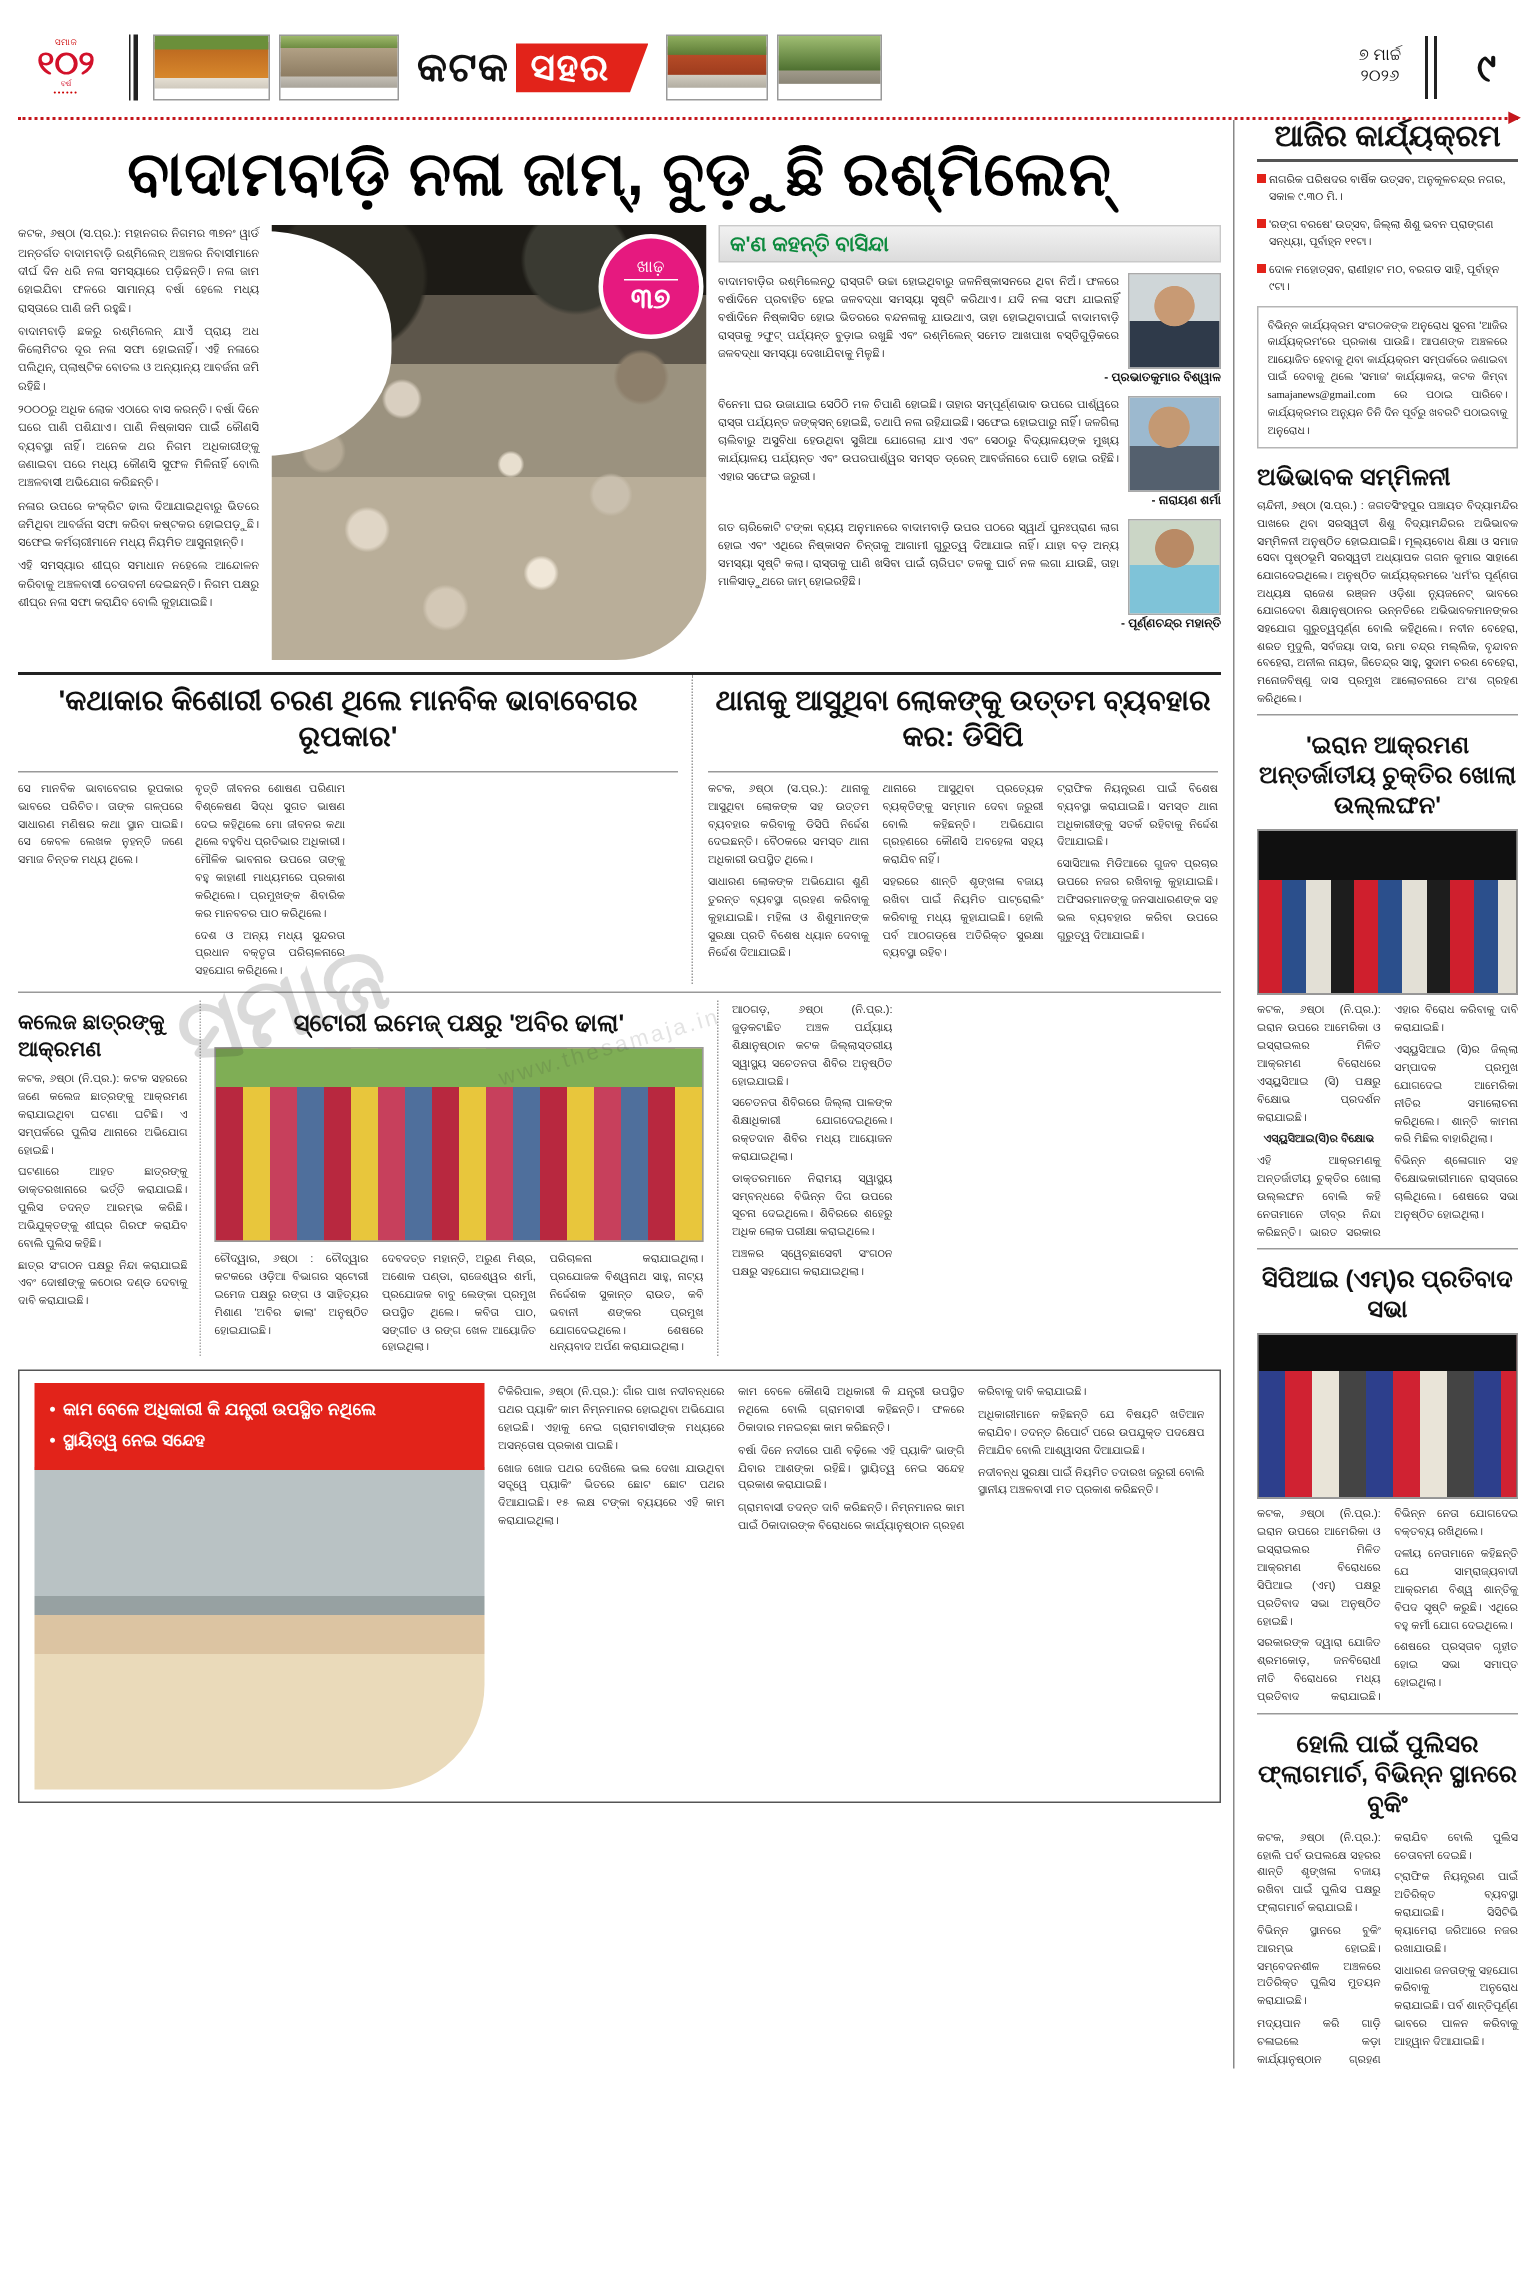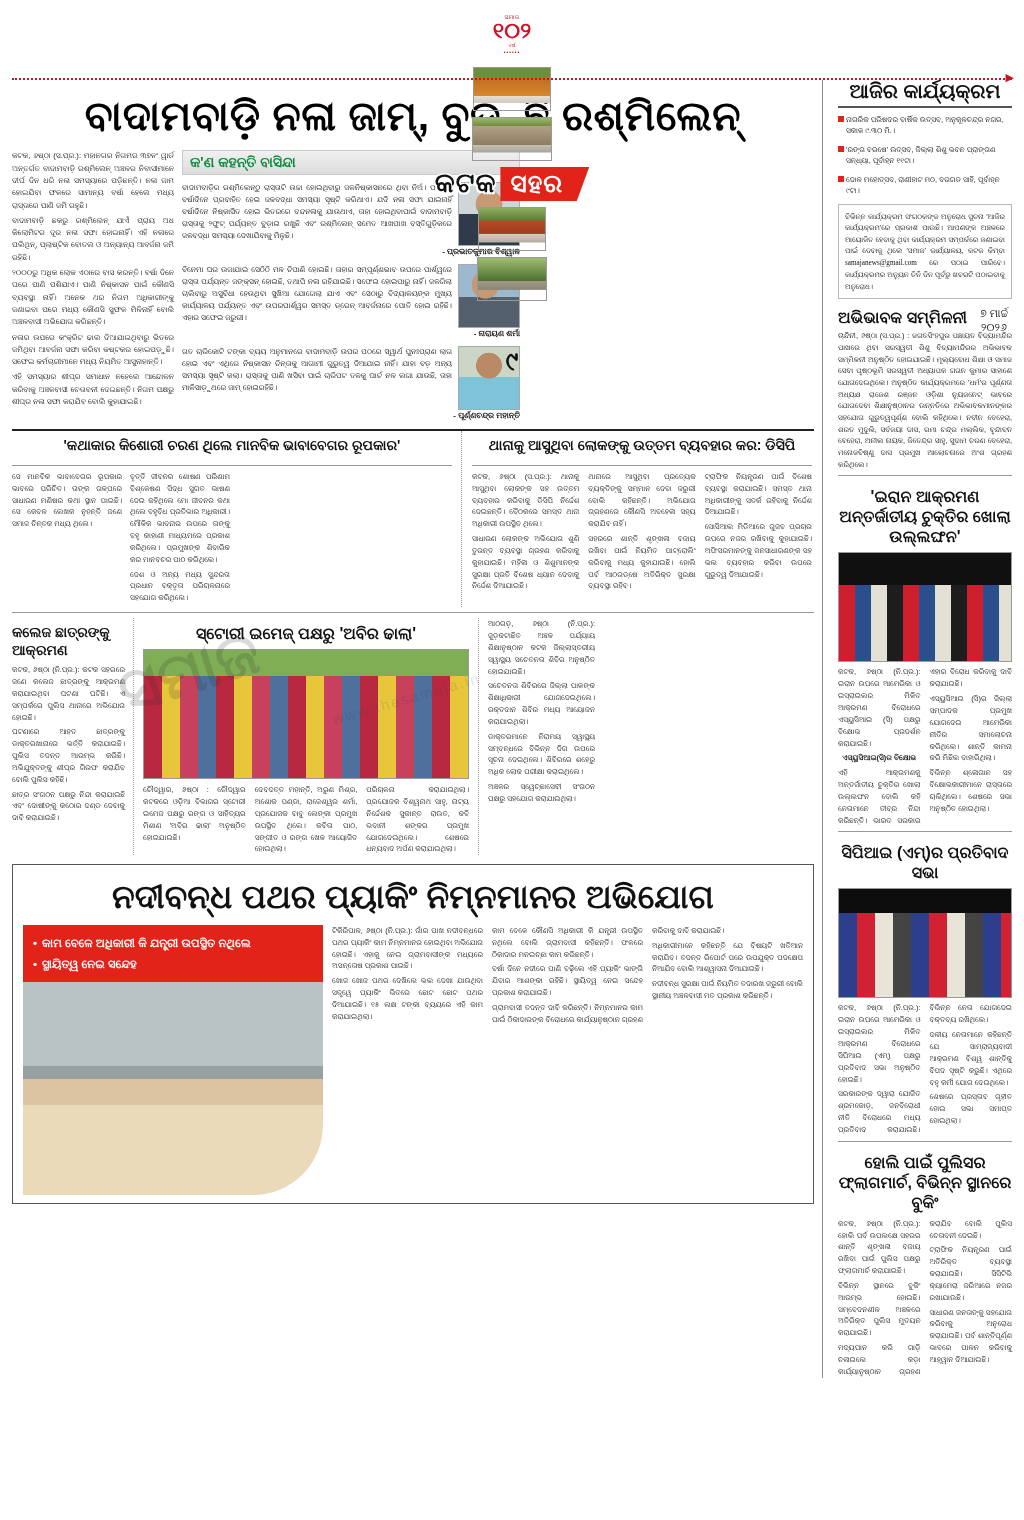--- a/index.html
+++ b/index.html
@@ -7,21 +7,21 @@
   body {
     font-family: "Liberation Sans", sans-serif;
     background:#ffffff;
     color:#111;
     position:relative;
     overflow:hidden;
   }
   .page { width:1024px; height:1520px; position:relative; padding:14px 12px 8px 12px; }
 
   
-  .masthead { display:flex; align-items:center; height:62px; gap:6px; position:relative;flex-direction:column; }
+  .masthead { display:flex; align-items:center; height:62px; gap:6px; position:relative; }
   .mh-logo { width:64px; height:50px; display:flex; flex-direction:column; align-items:center; justify-content:center; }
   .mh-logo .l-top { font-size:6px; color:#c00; letter-spacing:.4px; }
   .mh-logo .l-num { font-size:22px; font-weight:bold; color:#d2112a; line-height:.95; }
   .mh-logo .l-sub { font-size:5px; color:#d2112a; }
   .mh-logo .l-dots { font-size:5px; color:#c00; letter-spacing:1px; }
   .mh-rule { width:6px; height:44px; border-left:1.5px solid #222; border-right:3px solid #222; margin:0 4px; }
   .mh-photo { height:44px; border:1px solid #999; flex:0 0 auto; background-size:cover; background-position:center; }
   .p1 { width:78px; background:
       linear-gradient(#6b8f3a,#6b8f3a) 0 0/100% 22% no-repeat,
       linear-gradient(#b8641e,#d8882c) 0 22%/100% 58% no-repeat,
@@ -108,21 +108,21 @@
   .sq { width:6px; height:6px; background:#e2231a; flex:0 0 auto; margin-top:2px;}
   .side-note { border:1px solid #b5b5b5; padding:6px; font-size:7.2px; line-height:1.6;
                text-align:justify; margin-top:4px;}
   .side-note .mail { font-family:"Liberation Serif", serif; }
   .side-sub { font-size:16px; font-weight:bold; text-align:left; margin:10px 0 3px 0; }
   .side-body { font-size:7.3px; line-height:1.6; text-align:justify; }
 
   
   .hr-thick { border-top:2.5px solid #222; margin:8px 0 0 0;}
   .hr-thin { border-top:1px solid #999; margin:5px 0;}
-  .sect-head { font-size:14px; font-weight:bold; text-align:center; line-height:1.25; padding:6px 0 5px 0;}
+  .sect-head { font-size:19px; font-weight:bold; text-align:center; line-height:1.25; padding:6px 0 5px 0;}
   .sect-head.sm { font-size:16px; }
   .sect-head.xs { font-size:14px; text-align:left;}
   .cols2 { column-count:2; column-gap:9px; column-rule:0; }
   .cols3 { column-count:3; column-gap:9px; }
   .body-txt { font-size:7.4px; line-height:1.6; text-align:justify; color:#1a1a1a;}
   .body-txt p { margin-bottom:3px; }
 
   .photo { border:1px solid #999; }
   .ph-group { background:
       linear-gradient(#2b2b2b 0 26%, transparent 26%),
@@ -207,20 +207,30 @@
       <div class="lead-wrap">
 
         <div class="lead-text">
           <p>କଟକ, ୬ଷ୍ଠା (ସ.ପ୍ର.): ମହାନଗର ନିଗମର ୩୭ନଂ ୱାର୍ଡ ଅନ୍ତର୍ଗତ ବାଦାମବାଡ଼ି ରଶ୍ମିଲେନ୍ ଅଞ୍ଚଳର ନିବାସୀମାନେ ଦୀର୍ଘ ଦିନ ଧରି ନଳା ସମସ୍ୟାରେ ପଡ଼ିଛନ୍ତି। ନଳା ଜାମ ହୋଇଯିବା ଫଳରେ ସାମାନ୍ୟ ବର୍ଷା ହେଲେ ମଧ୍ୟ ରାସ୍ତାରେ ପାଣି ଜମି ରହୁଛି।</p>
           <p>ବାଦାମବାଡ଼ି ଛକରୁ ରଶ୍ମିଲେନ୍ ଯାଏଁ ପ୍ରାୟ ଅଧ କିଲୋମିଟର ଦୂର ନଳା ସଫା ହୋଇନାହିଁ। ଏହି ନଳାରେ ପଲିଥିନ୍, ପ୍ଲାଷ୍ଟିକ ବୋତଲ ଓ ଅନ୍ୟାନ୍ୟ ଆବର୍ଜନା ଜମି ରହିଛି।</p>
           <p>୨୦୦୦ରୁ ଅଧିକ ଲୋକ ଏଠାରେ ବାସ କରନ୍ତି। ବର୍ଷା ଦିନେ ଘରେ ପାଣି ପଶିଯାଏ। ପାଣି ନିଷ୍କାସନ ପାଇଁ କୌଣସି ବ୍ୟବସ୍ଥା ନାହିଁ। ଅନେକ ଥର ନିଗମ ଅଧିକାରୀଙ୍କୁ ଜଣାଇବା ପରେ ମଧ୍ୟ କୌଣସି ସୁଫଳ ମିଳିନାହିଁ ବୋଲି ଅଞ୍ଚଳବାସୀ ଅଭିଯୋଗ କରିଛନ୍ତି।</p>
           <p>ନଳାର ଉପରେ କଂକ୍ରିଟ ଢାଲ ଦିଆଯାଇଥିବାରୁ ଭିତରେ ଜମିଥିବା ଆବର୍ଜନା ସଫା କରିବା କଷ୍ଟକର ହୋଇପଡ଼ୁଛି। ସଫେଇ କର୍ମଚାରୀମାନେ ମଧ୍ୟ ନିୟମିତ ଆସୁନାହାନ୍ତି।</p>
           <p>ଏହି ସମସ୍ୟାର ଶୀଘ୍ର ସମାଧାନ ନହେଲେ ଆନ୍ଦୋଳନ କରିବାକୁ ଅଞ୍ଚଳବାସୀ ଚେତାବନୀ ଦେଇଛନ୍ତି। ନିଗମ ପକ୍ଷରୁ ଶୀଘ୍ର ନଳା ସଫା କରାଯିବ ବୋଲି କୁହାଯାଇଛି।</p>
         </div>
 
+        <div class="lead-photo-box">
+          <div class="lead-photo">
+            <div class="blob"></div>
+          </div>
+          <div class="badge">
+            <div class="b1">ଖାଢ଼</div>
+            <hr>
+            <div class="b2">୩୭</div>
+          </div>
+        </div>
 
         <div class="voices">
           <div class="voices-head">କ'ଣ କହନ୍ତି ବାସିନ୍ଦା</div>
 
           <div class="voice">
             <p>ବାଦାମବାଡ଼ିର ରଶ୍ମିଲେନ୍‌ଠୁ ରାସ୍ତାଟି ଉଚ୍ଚା ହୋଇଥିବାରୁ ଜଳନିଷ୍କାସନରେ ଥିବା ନିଅଁ। ଫଳରେ ବର୍ଷାଦିନେ ପ୍ରବାହିତ ହେଇ ଜଳବଦ୍ଧା ସମସ୍ୟା ସୃଷ୍ଟି କରିଥାଏ। ଯଦି ନଳା ସଫା ଯାଇନାହିଁ ବର୍ଷାଦିନେ ନିଷ୍କାସିତ ହୋଇ ଭିତରରେ ବନ୍ଦନଳାକୁ ଯାଉଥାଏ, ତାହା ହୋଇଥିବାପାଇଁ ବାଦାମବାଡ଼ି ରାସ୍ତାକୁ ୨ଫୁଟ୍ ପର୍ଯ୍ୟନ୍ତ ବୁଡ଼ାଇ ରଖୁଛି ଏବଂ ରଶ୍ମିଲେନ୍ ସମେତ ଆଖପାଖ ବସ୍ତିଗୁଡ଼ିକରେ ଜଳବଦ୍ଧା ସମସ୍ୟା ଦେଖାଯିବାକୁ ମିଳୁଛି।</p>
             <div class="vthumb vt1"></div>
           </div>
           <div class="vattr">- ପ୍ରଭାତକୁମାର ବିଶ୍ୱାଳ</div>
 
@@ -298,21 +308,20 @@
           <div class="body-txt">
             <p>ଆଠଗଡ଼, ୬ଷ୍ଠା (ନି.ପ୍ର.): ଜୁଡ଼କଟାଛିତ ଅଞ୍ଚଳ ପର୍ଯ୍ୟାୟ ଶିକ୍ଷାନୁଷ୍ଠାନ କଟକ ଜିଲ୍ଲାସ୍ତରୀୟ ସ୍ୱାସ୍ଥ୍ୟ ସଚେତନତା ଶିବିର ଅନୁଷ୍ଠିତ ହୋଇଯାଇଛି।</p>
             <p>ସଚେତନତା ଶିବିରରେ ଜିଲ୍ଲା ପାଳଙ୍କ ଶିକ୍ଷାଧିକାରୀ ଯୋଗଦେଇଥିଲେ। ରକ୍ତଦାନ ଶିବିର ମଧ୍ୟ ଆୟୋଜନ କରାଯାଇଥିଲା।</p>
             <p>ଡାକ୍ତରମାନେ ନିରାମୟ ସ୍ୱାସ୍ଥ୍ୟ ସମ୍ବନ୍ଧରେ ବିଭିନ୍ନ ଦିଗ ଉପରେ ସୂଚନା ଦେଇଥିଲେ। ଶିବିରରେ ଶହେରୁ ଅଧିକ ଲୋକ ପରୀକ୍ଷା କରାଇଥିଲେ।</p>
             <p>ଅଞ୍ଚଳର ସ୍ୱେଚ୍ଛାସେବୀ ସଂଗଠନ ପକ୍ଷରୁ ସହଯୋଗ କରାଯାଇଥିଲା।</p>
           </div>
         </div>
       </div>
 
       <div class="feature">
-        <div class="feature-head">ନଦୀବନ୍ଧ ପଥର ପ୍ୟାକିଂ ନିମ୍ନମାନର ଅଭିଯୋଗ</div>
         <div class="feat-wrap">
           <div class="feat-photo-col">
             <div class="redbox">
               <div>କାମ ବେଳେ ଅଧିକାରୀ କି ଯନ୍ତ୍ରୀ ଉପସ୍ଥିତ ନଥିଲେ</div>
               <div>ସ୍ଥାୟିତ୍ୱ ନେଇ ସନ୍ଦେହ</div>
             </div>
             <div class="feat-photo"></div>
           </div>
           <div class="body-txt cols3" style="flex:1">
             <p>ଟିକିରିପାଳ, ୬ଷ୍ଠା (ନି.ପ୍ର.): ଗାଁର ପାଖ ନଦୀବନ୍ଧରେ ପଥର ପ୍ୟାକିଂ କାମ ନିମ୍ନମାନର ହୋଇଥିବା ଅଭିଯୋଗ ହୋଇଛି। ଏହାକୁ ନେଇ ଗ୍ରାମବାସୀଙ୍କ ମଧ୍ୟରେ ଅସନ୍ତୋଷ ପ୍ରକାଶ ପାଇଛି।</p>

